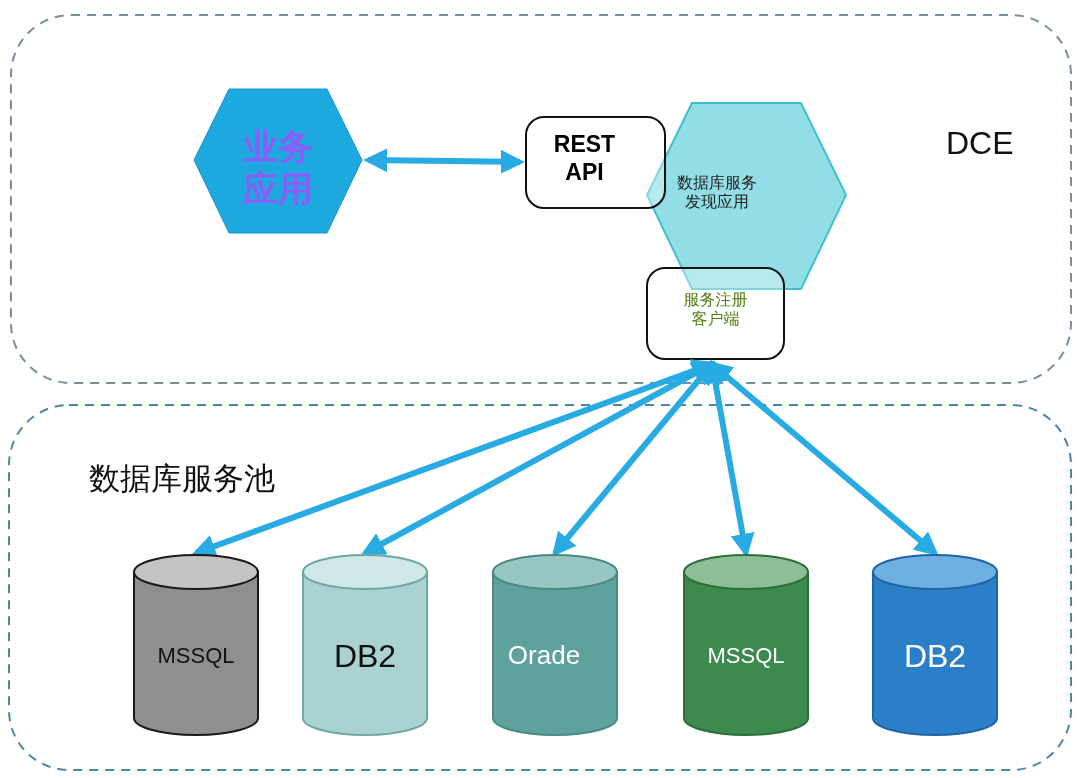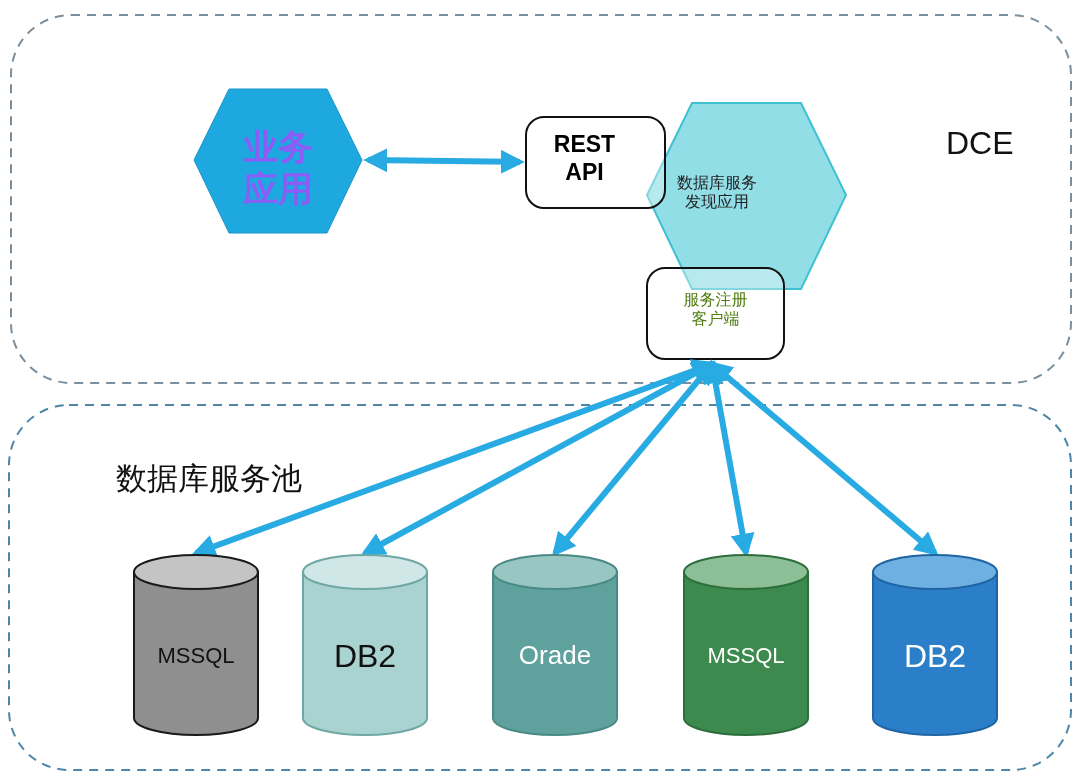--- a/index.html
+++ b/index.html
@@ -55,30 +55,30 @@
         <ellipse cx="746" cy="572" rx="62" ry="17" fill="#8cbf95" stroke="#2d6e3c" stroke-width="2"></ellipse>
       </g>
       <g>
         <path d="M873,572 L873,718 A62,17 0 0 0 997,718 L997,572 Z" fill="#2a7fc8" stroke="#1f65a3" stroke-width="2"></path>
         <ellipse cx="935" cy="572" rx="62" ry="17" fill="#6fb0e2" stroke="#1f65a3" stroke-width="2"></ellipse>
       </g>
     </g>
 </svg>
 
 <div class="lbl" style="left:946px;top:84px;width:90px;font-size:32px;color:#111;text-align:left;margin-top:40px;">DCE</div>
-<div class="lbl" style="left:62px;top:460px;width:240px;font-size:31px;color:#111;text-align:right;font-family:'DejaVu Sans',sans-serif;">数据库服务池</div>
+<div class="lbl" style="left:62px;top:460px;width:240px;font-size:31px;color:#111;text-align:center;font-family:'DejaVu Sans',sans-serif;">数据库服务池</div>
 
 <div class="lbl" style="left:229px;top:126px;width:98px;font-size:35px;color:#8b5cf6;font-weight:bold;font-family:'DejaVu Sans',sans-serif;">业务
 应用</div>
 <div class="lbl" style="left:526px;top:131px;width:117px;font-size:23px;color:#000000;font-weight:bold;">REST
 API</div>
 <div class="lbl" style="left:642px;top:173px;width:150px;font-size:16px;color:#222;font-family:'DejaVu Sans',sans-serif;">数据库服务
 发现应用</div>
 <div class="lbl" style="left:647px;top:290px;width:137px;font-size:16px;color:#4d7c0f;font-family:'DejaVu Sans',sans-serif;">服务注册
 客户端</div>
 
 <div id="db-labels">
     <div class="lbl" style="left: 134px; top: 642.8px; width: 124px; font-size: 22px; color: rgb(17, 17, 17);">MSSQL</div>
     <div class="lbl" style="left: 303px; top: 636.8px; width: 124px; font-size: 32px; color: rgb(17, 17, 17);">DB2</div>
-    <div class="lbl" style="left: 493px; top: 640.4px; width: 124px; font-size: 26px; color: rgb(255, 255, 255);">Orade</div>
+    <div class="lbl" style="left: 482px; top: 640.4px; width: 124px; font-size: 26px; color: rgb(255, 255, 255);">Orade</div>
     <div class="lbl" style="left: 684px; top: 642.8px; width: 124px; font-size: 22px; color: rgb(255, 255, 255);">MSSQL</div>
     <div class="lbl" style="left: 873px; top: 636.8px; width: 124px; font-size: 32px; color: rgb(255, 255, 255);">DB2</div>
   </div>
 
 </body></html>

